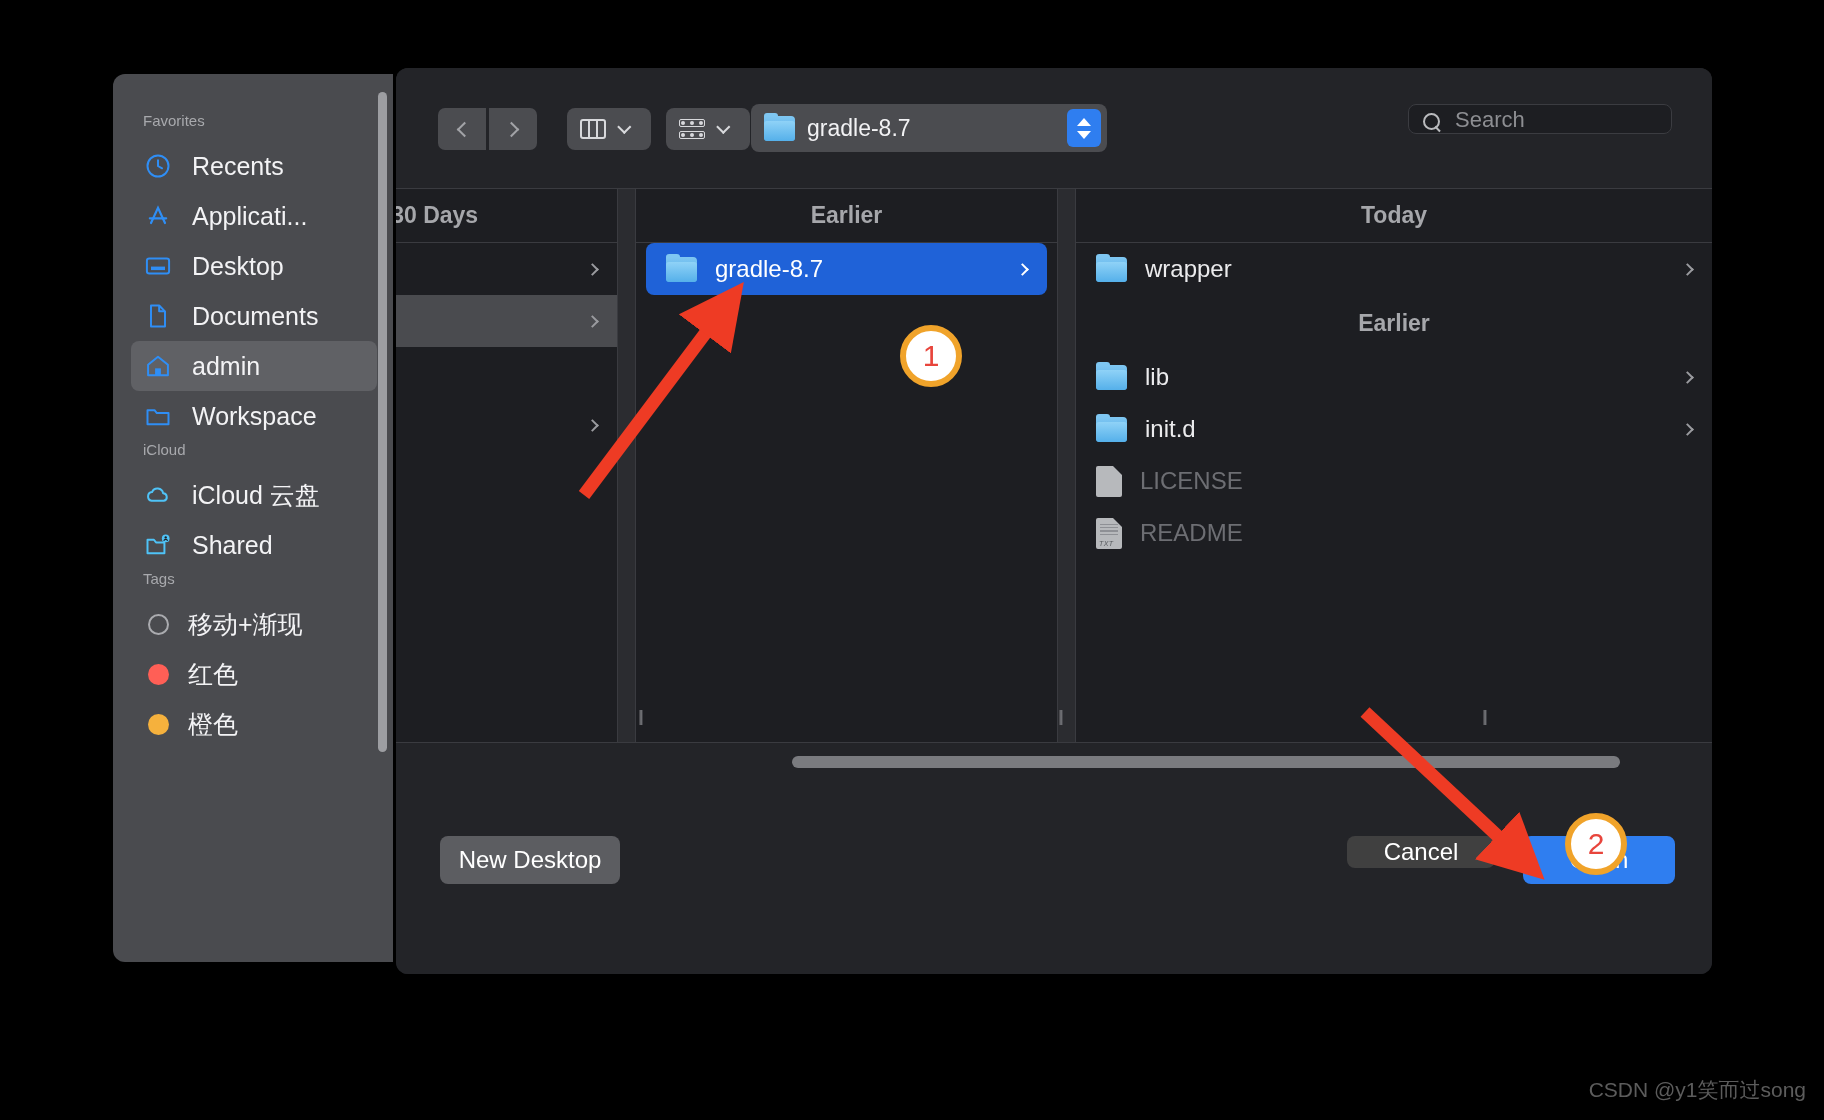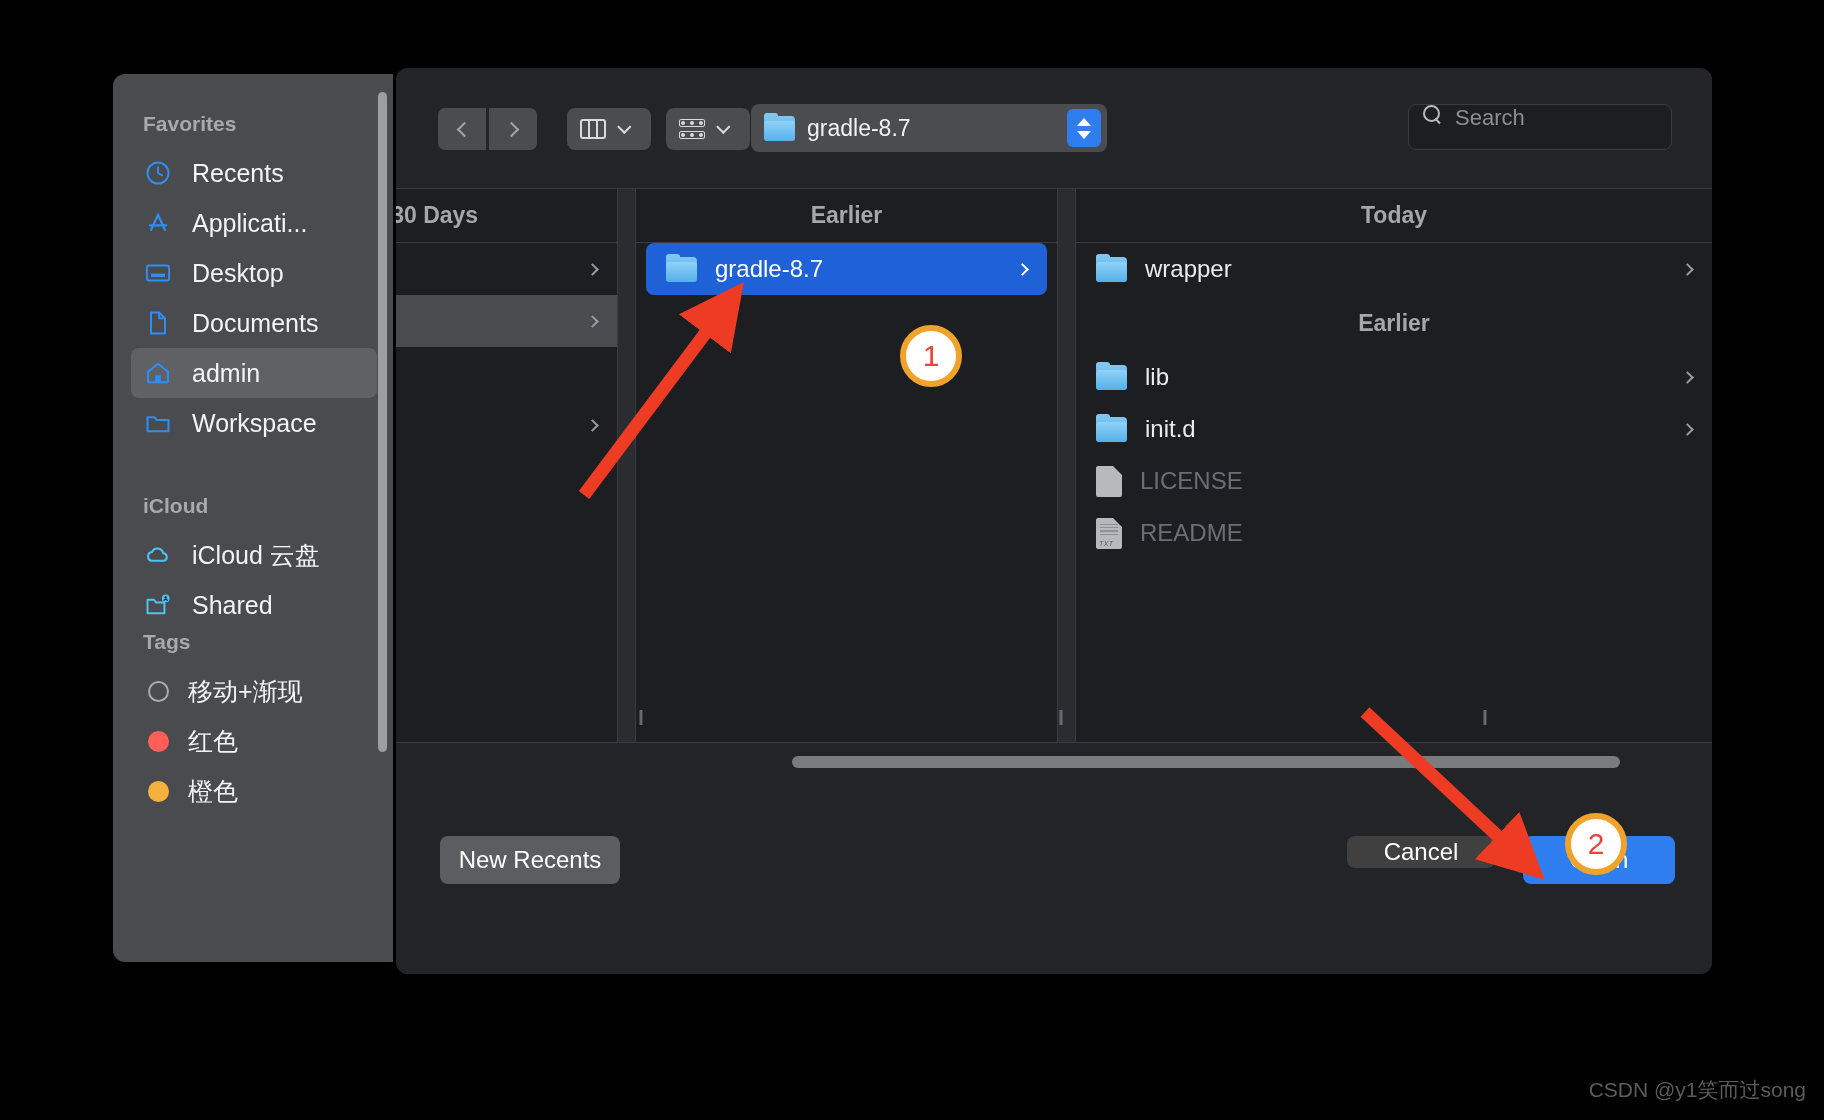--- a/index.html
+++ b/index.html
@@ -151,26 +151,26 @@
   }
   .stepper .up   { border-bottom: 8px solid #fff; }
   .stepper .down { border-top: 8px solid #fff; }
 
   
   .searchbox {
     position: absolute;
     right: 40px;
     top: 36px;
     width: 264px;
-    height: 46px;
+    height: 30px;
     background: #1d1e22;
     border: 1px solid #3b3c41;
     border-radius: 8px;
     display: flex;
-    align-items: flex-start;
+    align-items: flex-end;
     padding: 0 14px;
     gap: 12px;
   }
   .mag { width: 20px; height: 20px; position: relative; flex: none; }
   .mag::before {
     content: ""; position: absolute;
     width: 13px; height: 13px;
     border: 2.2px solid #b9babd;
     border-radius: 50%;
     left: 0; top: 0;
@@ -404,26 +404,26 @@
     position: absolute;
     right: 6px;
     top: 18px;
     width: 9px;
     height: 660px;
     background: #9d9ea2;
     border-radius: 5px;
   }
   .sb-section {
     color: #a8a9ad;
-    font-size: 21px;
-    font-weight: bold;
+    font-size: 15px;
+    font-weight: normal;
     padding: 0 0 0 30px;
   }
   #sec-fav    { margin-top: 38px; }
-  #sec-icloud { margin-top: 46px; }
+  #sec-icloud { }
   #sec-tags   { }
 
   .sb-item {
     display: flex;
     align-items: center;
     gap: 19px;
     height: 50px;
     margin: 0 16px 0 18px;
     padding-left: 12px;
     border-radius: 8px;
@@ -641,21 +641,21 @@
     </div>
 
     <div class="hscroll">
       <span class="grip" style="left:242px">||</span>
       <span class="grip" style="left:662px">||</span>
       <span class="grip" style="left:1086px">||</span>
       <div class="hbar"></div>
     </div>
 
     <div class="bottombar">
-      <div class="btn" id="newfolder">New Recents</div>
+      <div class="btn" id="newfolder">New Desktop</div>
       <div class="btn" id="cancelbtn">Cancel</div>
       <div class="btn" id="openbtn">Open</div>
     </div>
   </div>
 
   <div class="sidebar">
     <div class="sb-scroll"></div>
 
     <div class="sb-section" id="sec-fav">Favorites</div>
 

